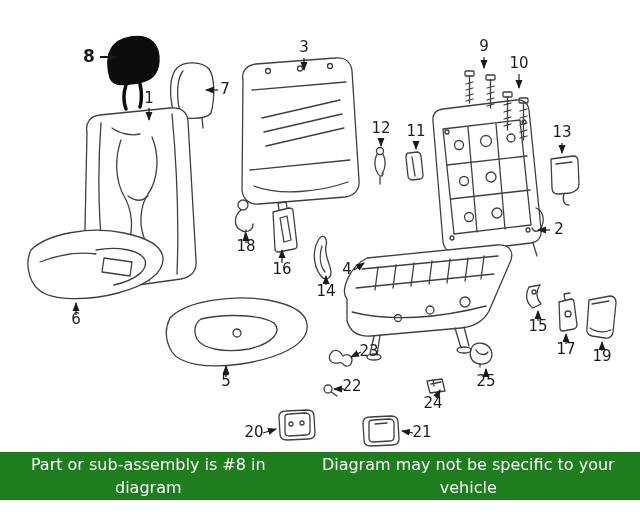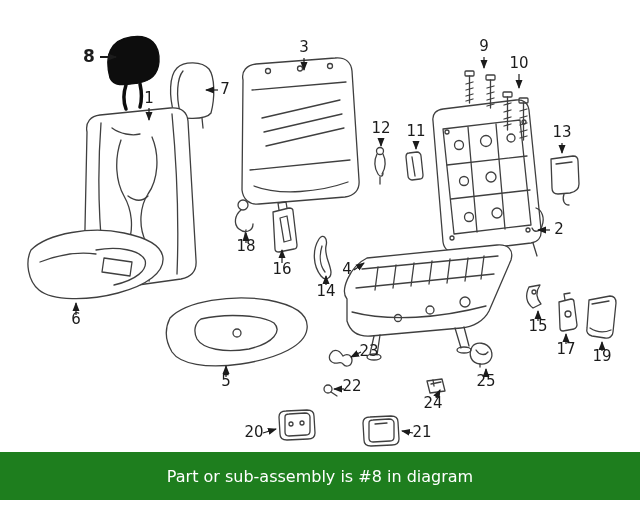--- a/index.html
+++ b/index.html
@@ -272,14 +272,15 @@
         <text x="538" y="331" class="callout">15</text>
         <line x1="566" y1="344" x2="566" y2="334" class="callout-arrow" marker-end="url(#arrowhead)"></line>
         <text x="566" y="354" class="callout">17</text>
         <line x1="602" y1="351" x2="602" y2="342" class="callout-arrow" marker-end="url(#arrowhead)"></line>
         <text x="602" y="361" class="callout">19</text>
       </g>
   </svg>
 
   <div class="banner" style="background: rgb(30, 126, 30); color: rgb(255, 255, 255);">
     <div>Part or sub-assembly is #8 in diagram</div>
+    <div>Diagram may not be specific to your vehicle</div>
   </div>
 </div>
 
 </body></html>

